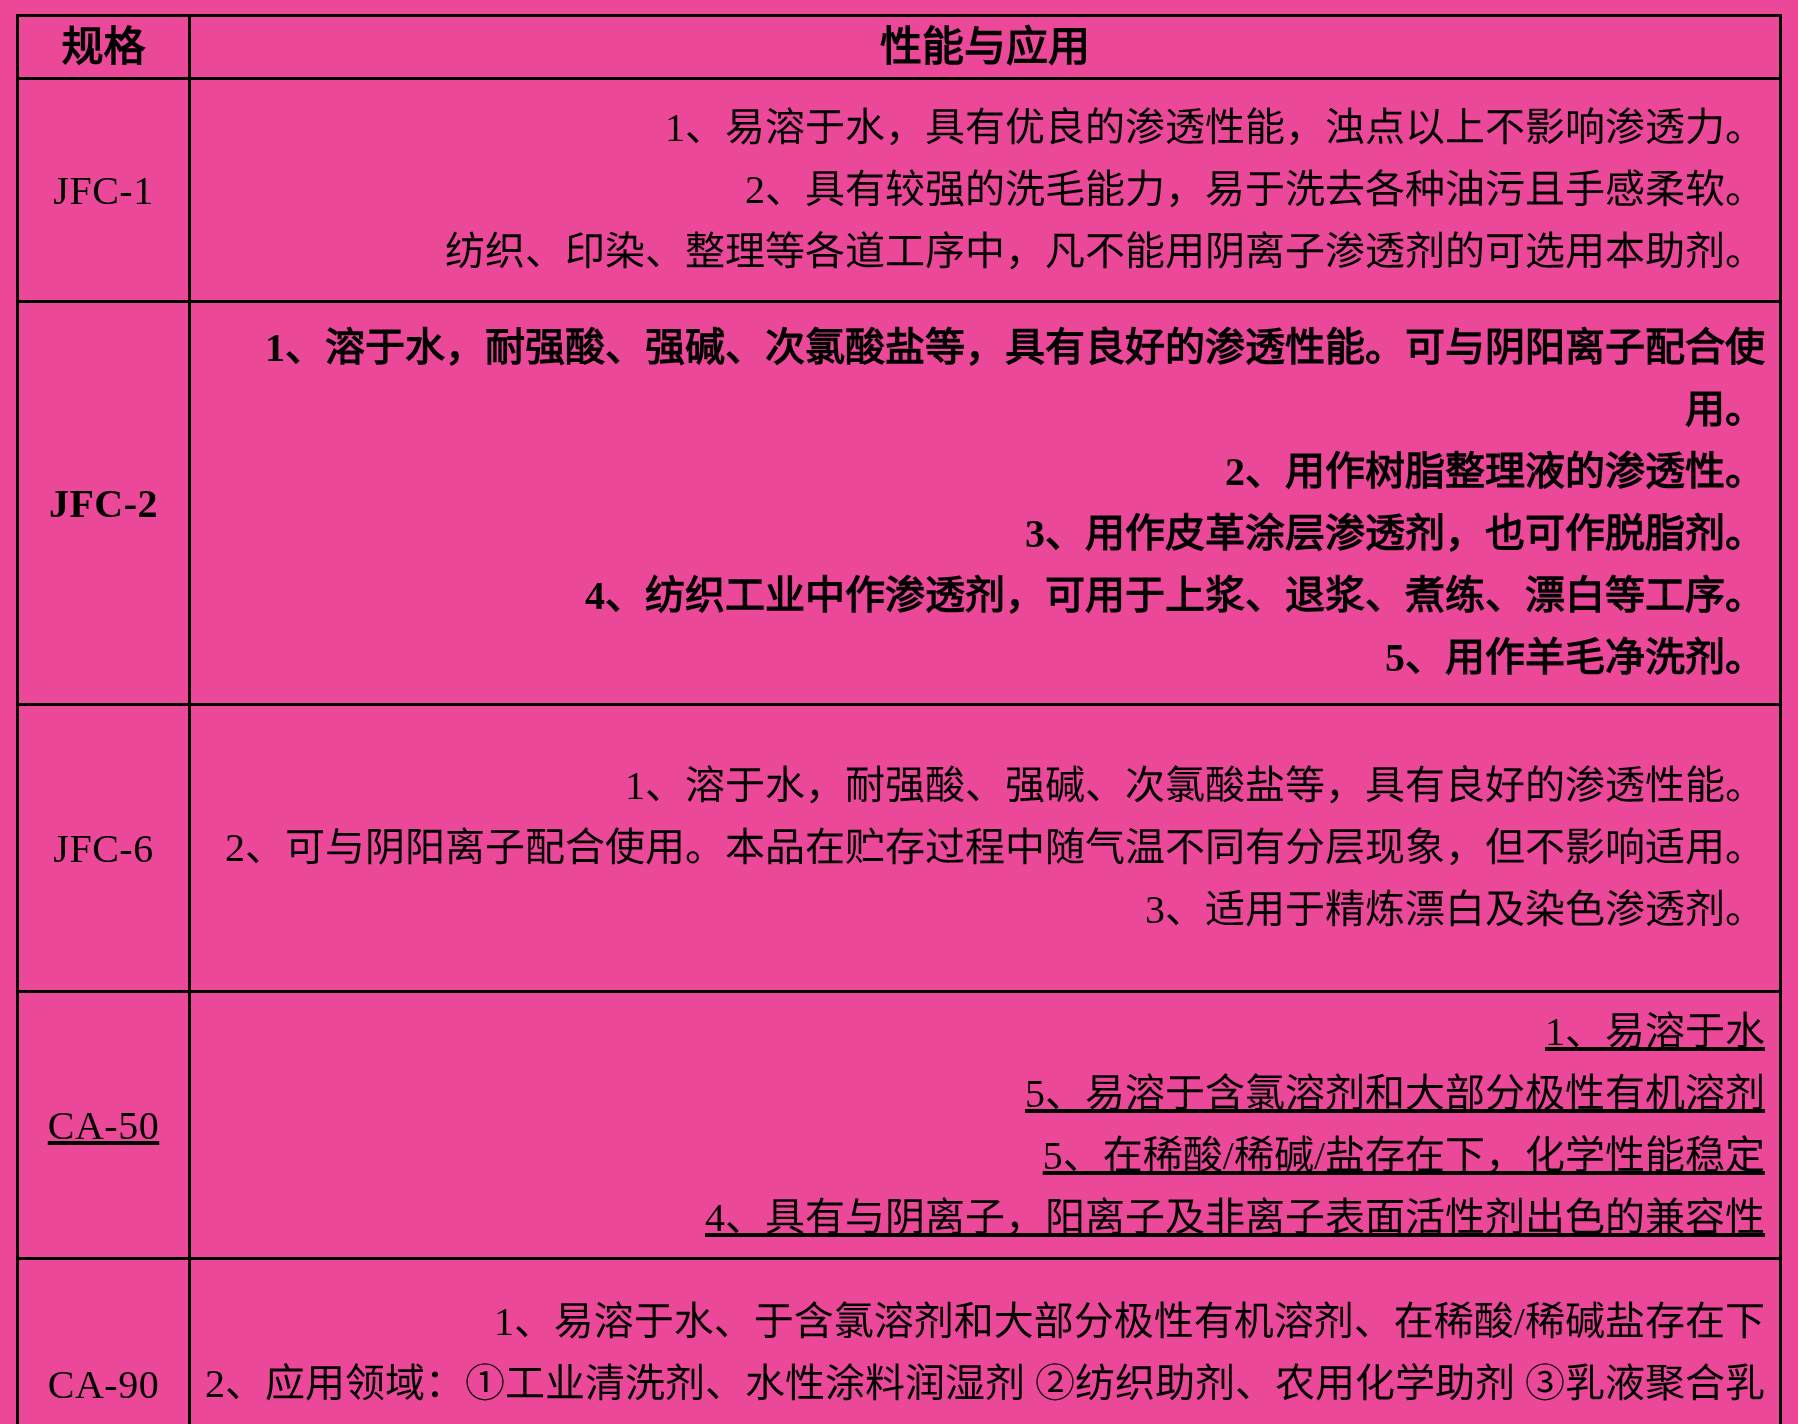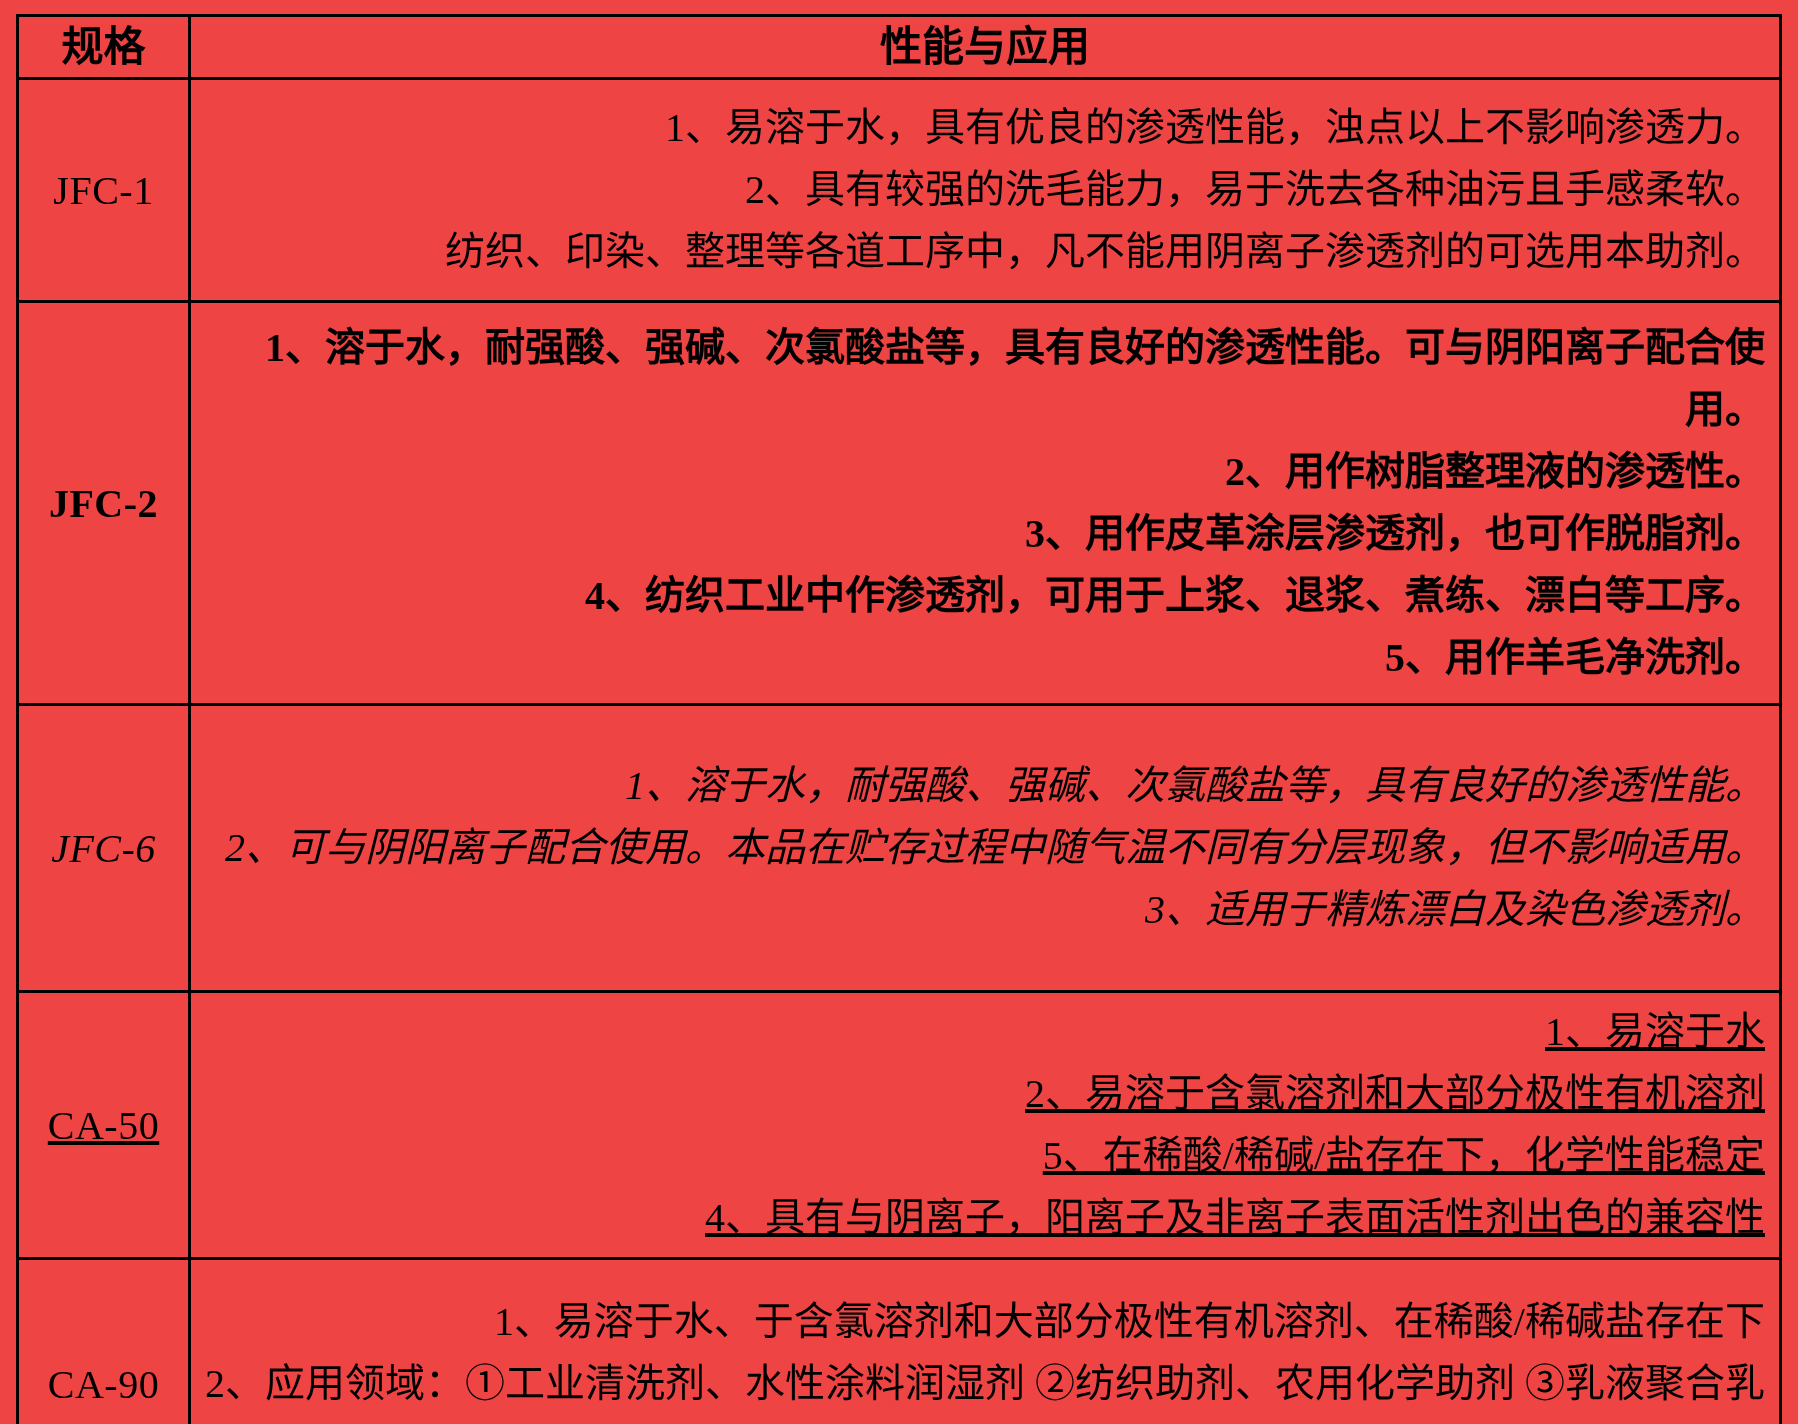--- a/index.html
+++ b/index.html
@@ -9,21 +9,21 @@
     width: 1798px;
     height: 1424px;
     font-family: "Liberation Serif", "DejaVu Serif", serif;
     color: #000000;
   }
   .page {
     position: absolute;
     left: 0; top: 0;
     width: 1798px;
     height: 1424px;
-    background: #ef4444;
+    background: #ec4899;
   }
   table.spec-table {
     position: absolute;
     left: 16px;
     top: 14px;
     width: 1766px;
     border-collapse: collapse;
     table-layout: fixed;
   }
   table.spec-table, th, td {
@@ -49,21 +49,21 @@
   }
   td.props-cell p {
     margin: 0;
     font-size: 40px;
     line-height: 62px;
     text-align: right;
     word-break: break-all;
   }
   tr.r0 td { height: 204px; }
   tr.r1 td { height: 384px; font-weight: bold; }
-  tr.r2 td { height: 268px; font-style: italic; }
+  tr.r2 td { height: 268px; }
   tr.r3 td { height: 248px; text-decoration: underline; }
   tr.r4 td { height: 232px; }
 </style>
 </head>
 <body>
 
 <div class="page">
   <table class="spec-table">
     <colgroup>
       <col style="width: 172px;">
@@ -99,21 +99,21 @@
         <td class="props-cell">
           <p>1、溶于水，耐强酸、强碱、次氯酸盐等，具有良好的渗透性能。</p>
           <p>2、可与阴阳离子配合使用。本品在贮存过程中随气温不同有分层现象，但不影响适用。</p>
           <p>3、适用于精炼漂白及染色渗透剂。</p>
         </td>
       </tr>
       <tr class="r3">
         <td class="spec-cell">CA-50</td>
         <td class="props-cell">
           <p>1、易溶于水</p>
-          <p>2、易溶于含氯溶剂和大部分极性有机溶剂</p>
+          <p>5、易溶于含氯溶剂和大部分极性有机溶剂</p>
           <p>5、在稀酸/稀碱/盐存在下，化学性能稳定</p>
           <p>4、具有与阴离子，阳离子及非离子表面活性剂出色的兼容性</p>
         </td>
       </tr>
       <tr class="r4">
         <td class="spec-cell">CA-90</td>
         <td class="props-cell">
           <p>1、易溶于水、于含氯溶剂和大部分极性有机溶剂、在稀酸/稀碱盐存在下</p>
           <p>2、应用领域：①工业清洗剂、水性涂料润湿剂 ②纺织助剂、农用化学助剂 ③乳液聚合乳化剂 ④皮革助剂</p>
         </td>

